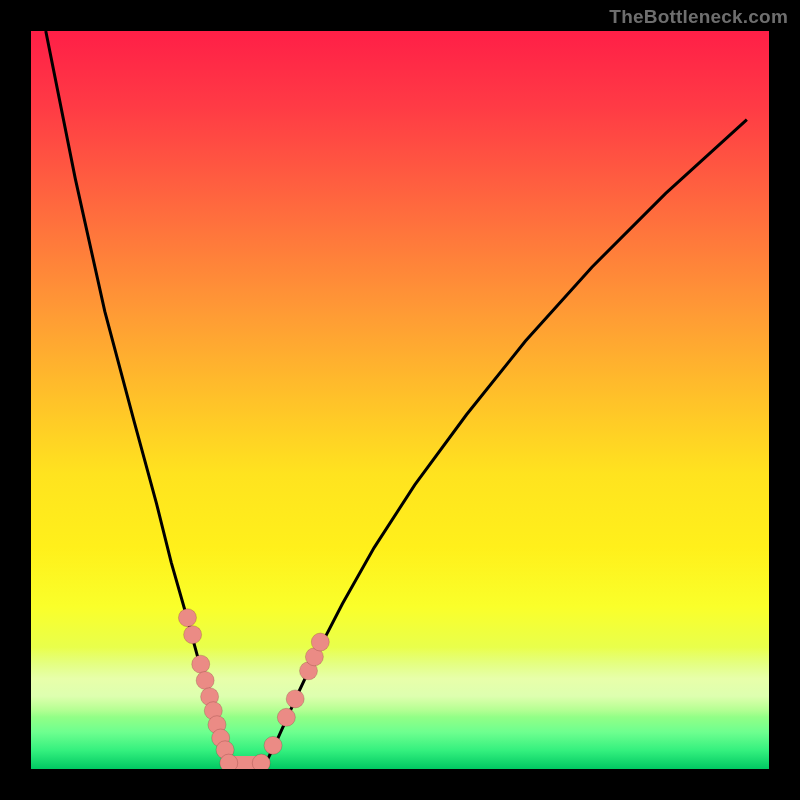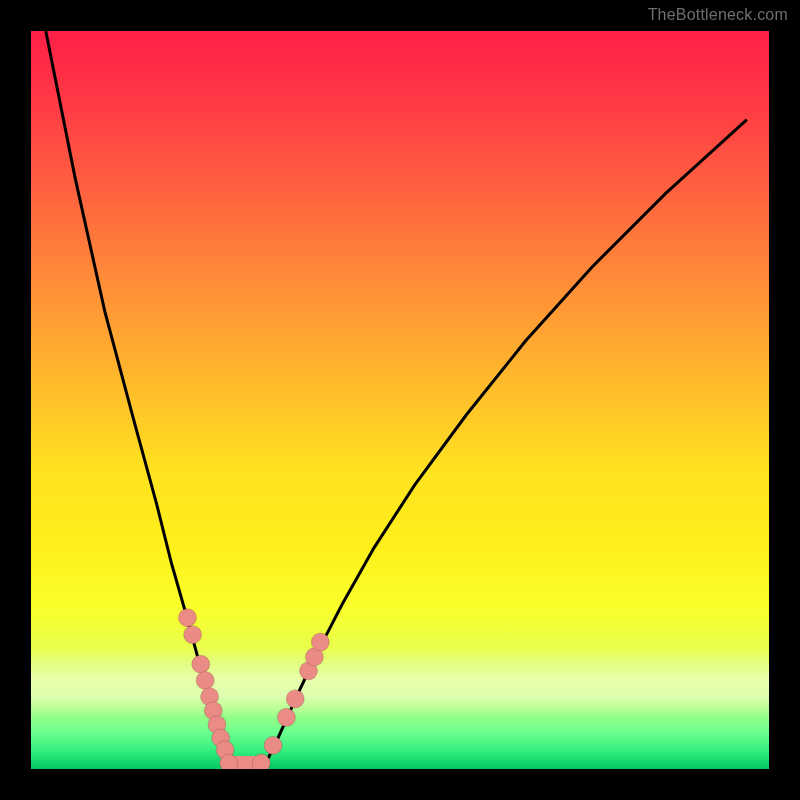--- a/index.html
+++ b/index.html
@@ -17,22 +17,22 @@
     top: 0;
     width: 800px;
     height: 800px;
     background: #000;
   }
   .watermark {
     position: absolute;
     top: 6px;
     right: 12px;
     color: #6e6e6e;
-    font-weight: 400;
-    font-size: 16px;
+    font-weight: 700;
+    font-size: 19px;
     letter-spacing: 0.2px;
   }
   .plot {
     position: absolute;
     left: 31px;
     top: 31px;
     width: 738px;
     height: 738px;
     overflow: hidden;
   }

